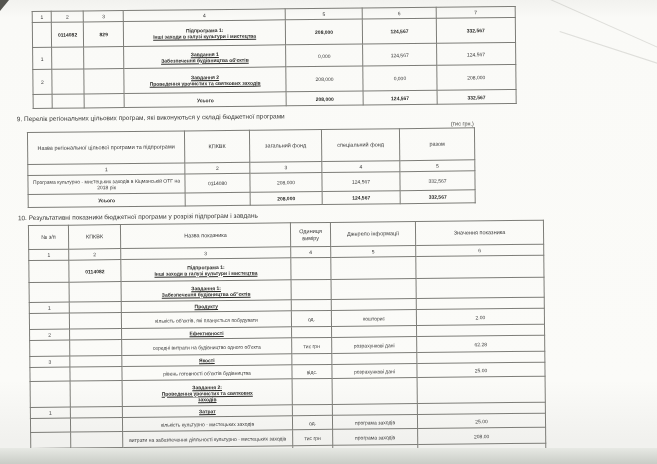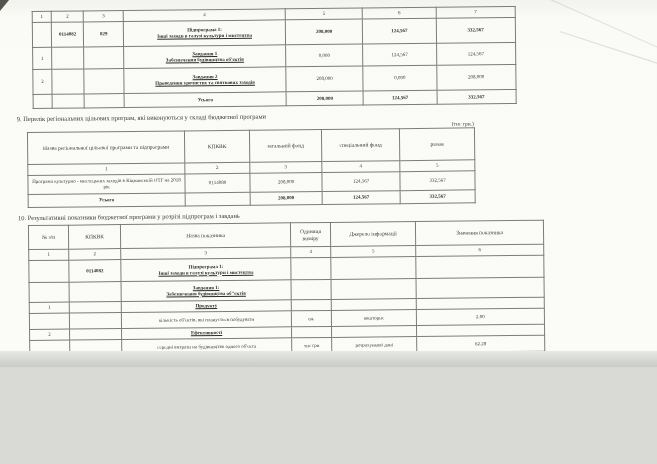--- a/index.html
+++ b/index.html
@@ -1,19 +1,19 @@
 <!DOCTYPE html>
 <html><head>
 <meta charset="utf-8">
 <style>
   html,body{margin:0;padding:0;background:#d9dad6;}
   .paper{
-    position:relative;width:657px;height:367px;overflow:hidden;
+    position:relative;width:657px;height:464px;overflow:hidden;
     background:linear-gradient(180deg,#f2f2ef 0,#fafaf7 18px,#fbfbf8 380px,#f1f1ee 440px);
-    font-family:Liberation Serif, serif;
+    font-family:Liberation Sans, sans-serif;
     color:#3b3b3b;
   }
   .corner-mark{position:absolute;left:0;top:0;width:0;height:0;
     border-top:11px solid #55554f;border-right:9px solid transparent;}
   .crease{position:absolute;background:rgba(150,150,145,.28);}
   .crease.c1{width:150px;height:1px;right:-20px;top:22px;transform:rotate(24deg);}
   .crease.c2{width:110px;height:1px;right:-10px;top:48px;transform:rotate(18deg);}
   .scan-bottom{position:absolute;left:0;right:0;bottom:0;height:16px;
     background:linear-gradient(180deg,#e7e9e4,#c9ccc6);}
   .content{position:absolute;left:0;top:0;width:657px;transform:rotate(-0.6deg);transform-origin:320px 230px;}

